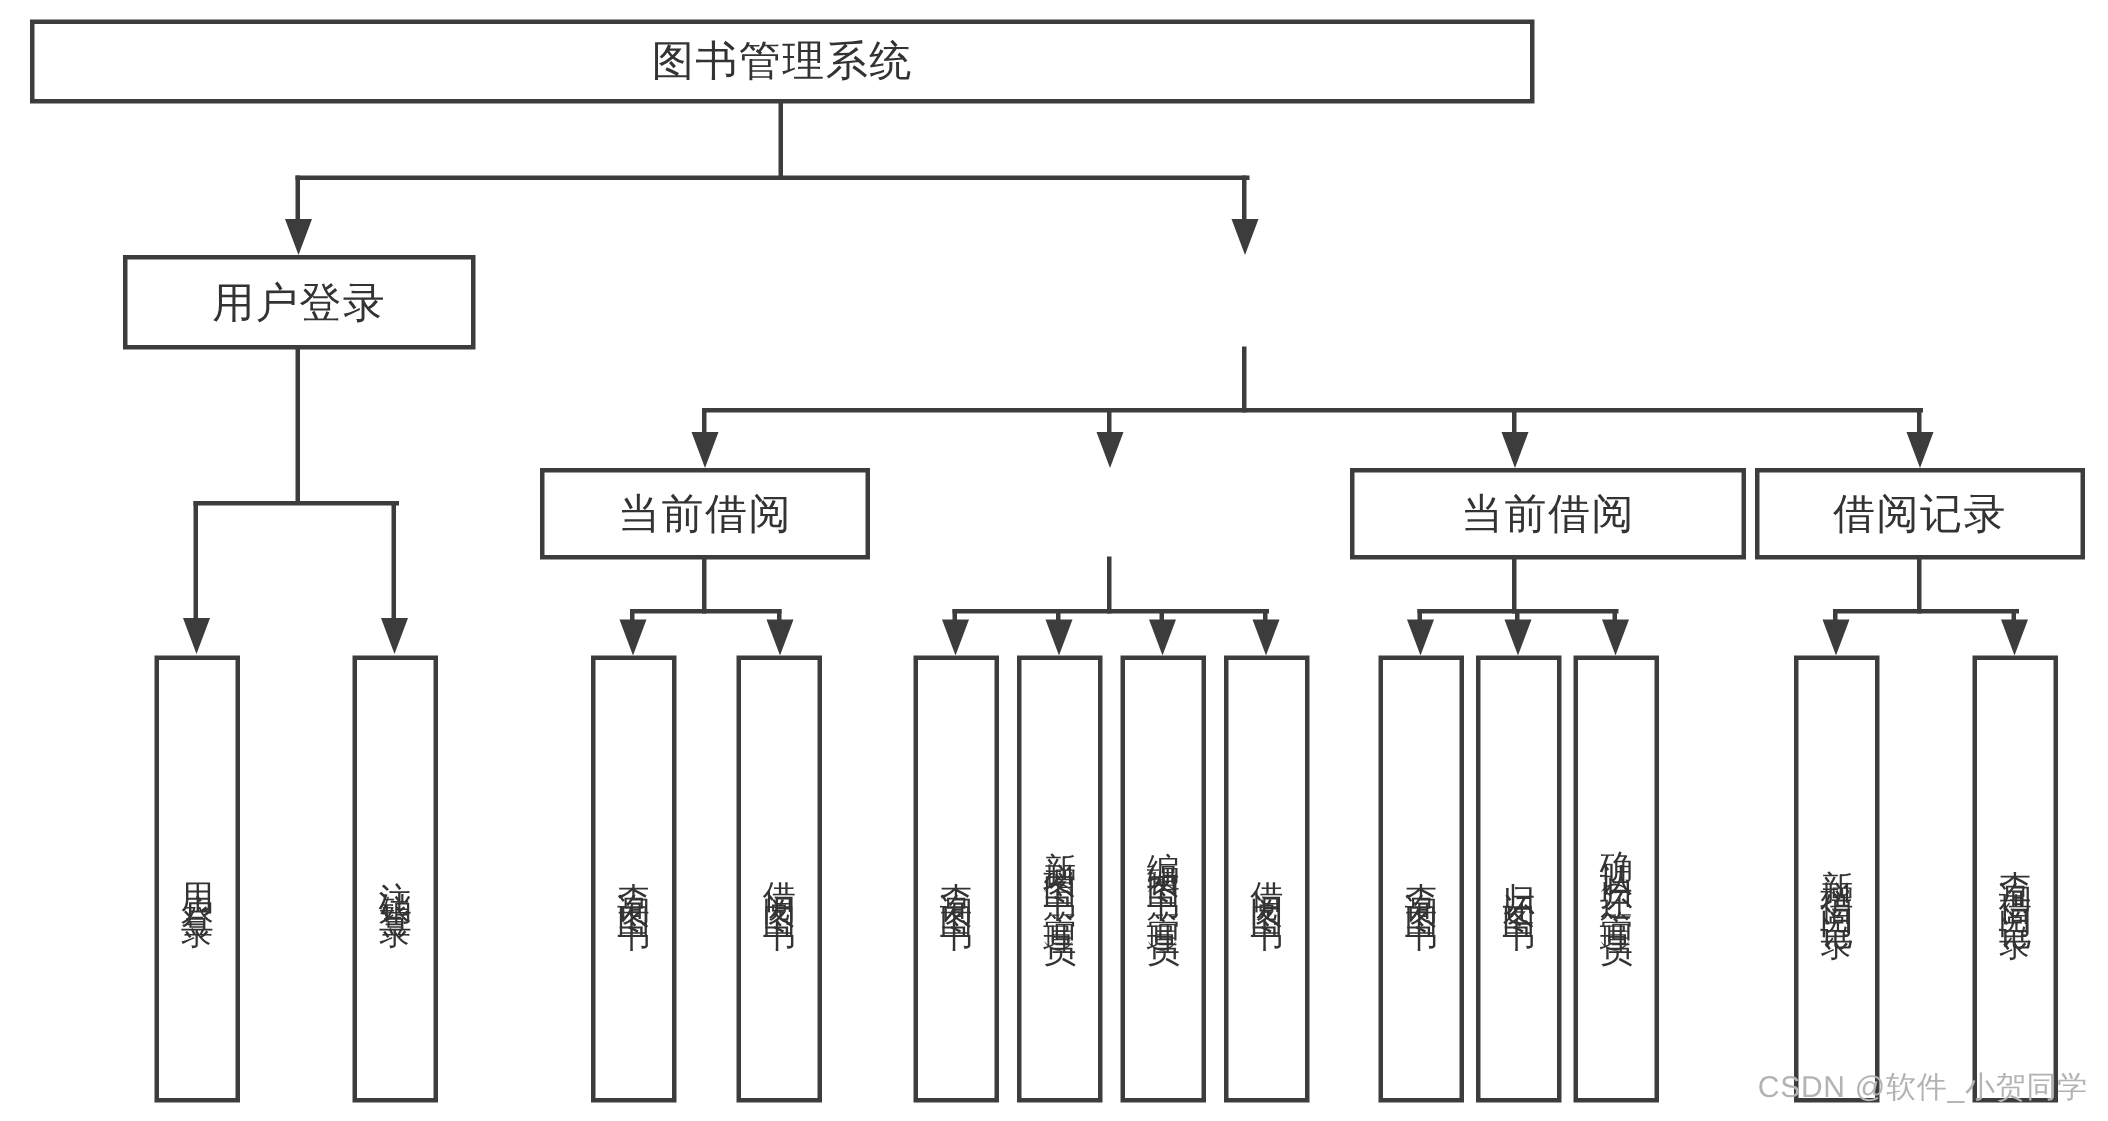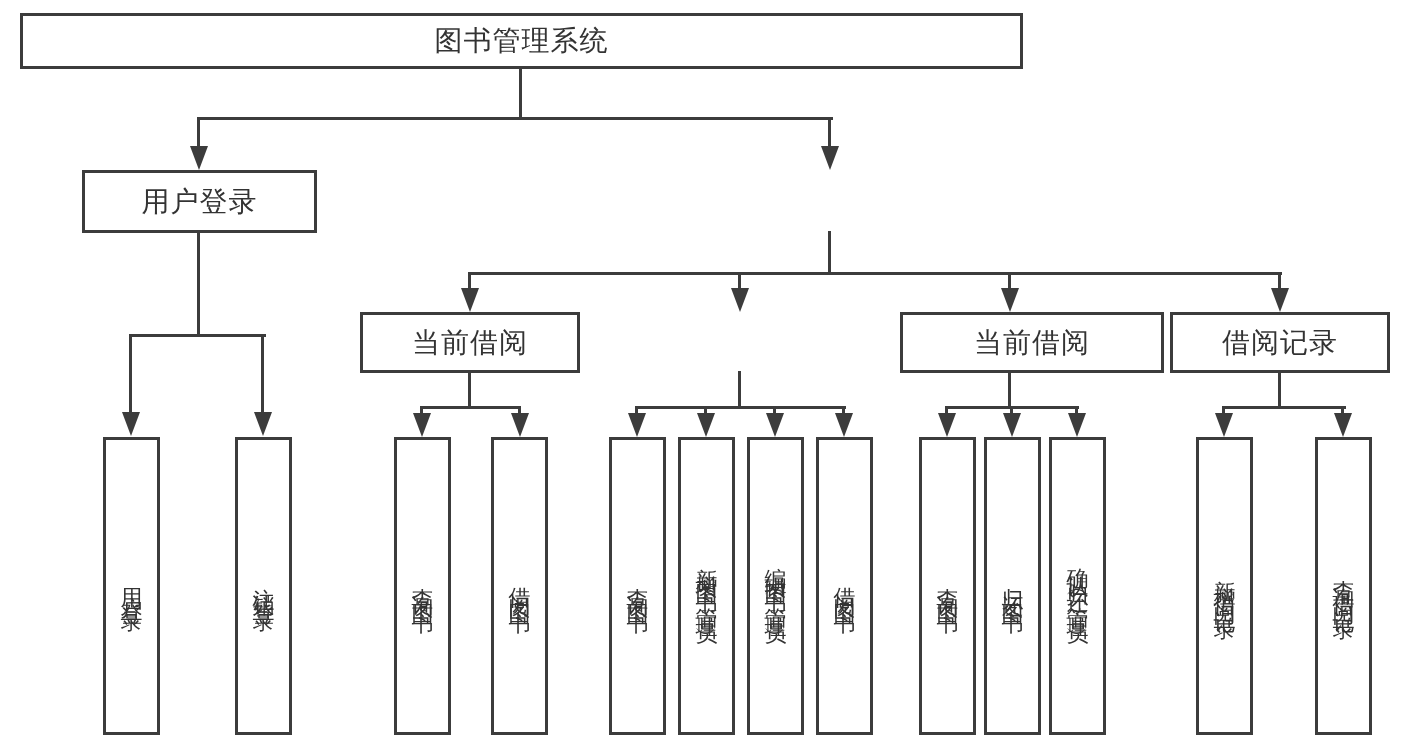--- a/index.html
+++ b/index.html
@@ -175,14 +175,15 @@
     <span class="vtext">确认归还（管理员）</span>
   </div>
 
   <div class="vbox" style="left:1196px;top:437px;width:57px;height:298px">
     <span class="vtext">新增借阅记录</span>
   </div>
   <div class="vbox" style="left:1315px;top:437px;width:57px;height:298px">
     <span class="vtext">查询借阅记录</span>
   </div>
 
+  <div class="watermark">CSDN @软件_小贺同学</div>
 
 </div>
 
 </body></html>

